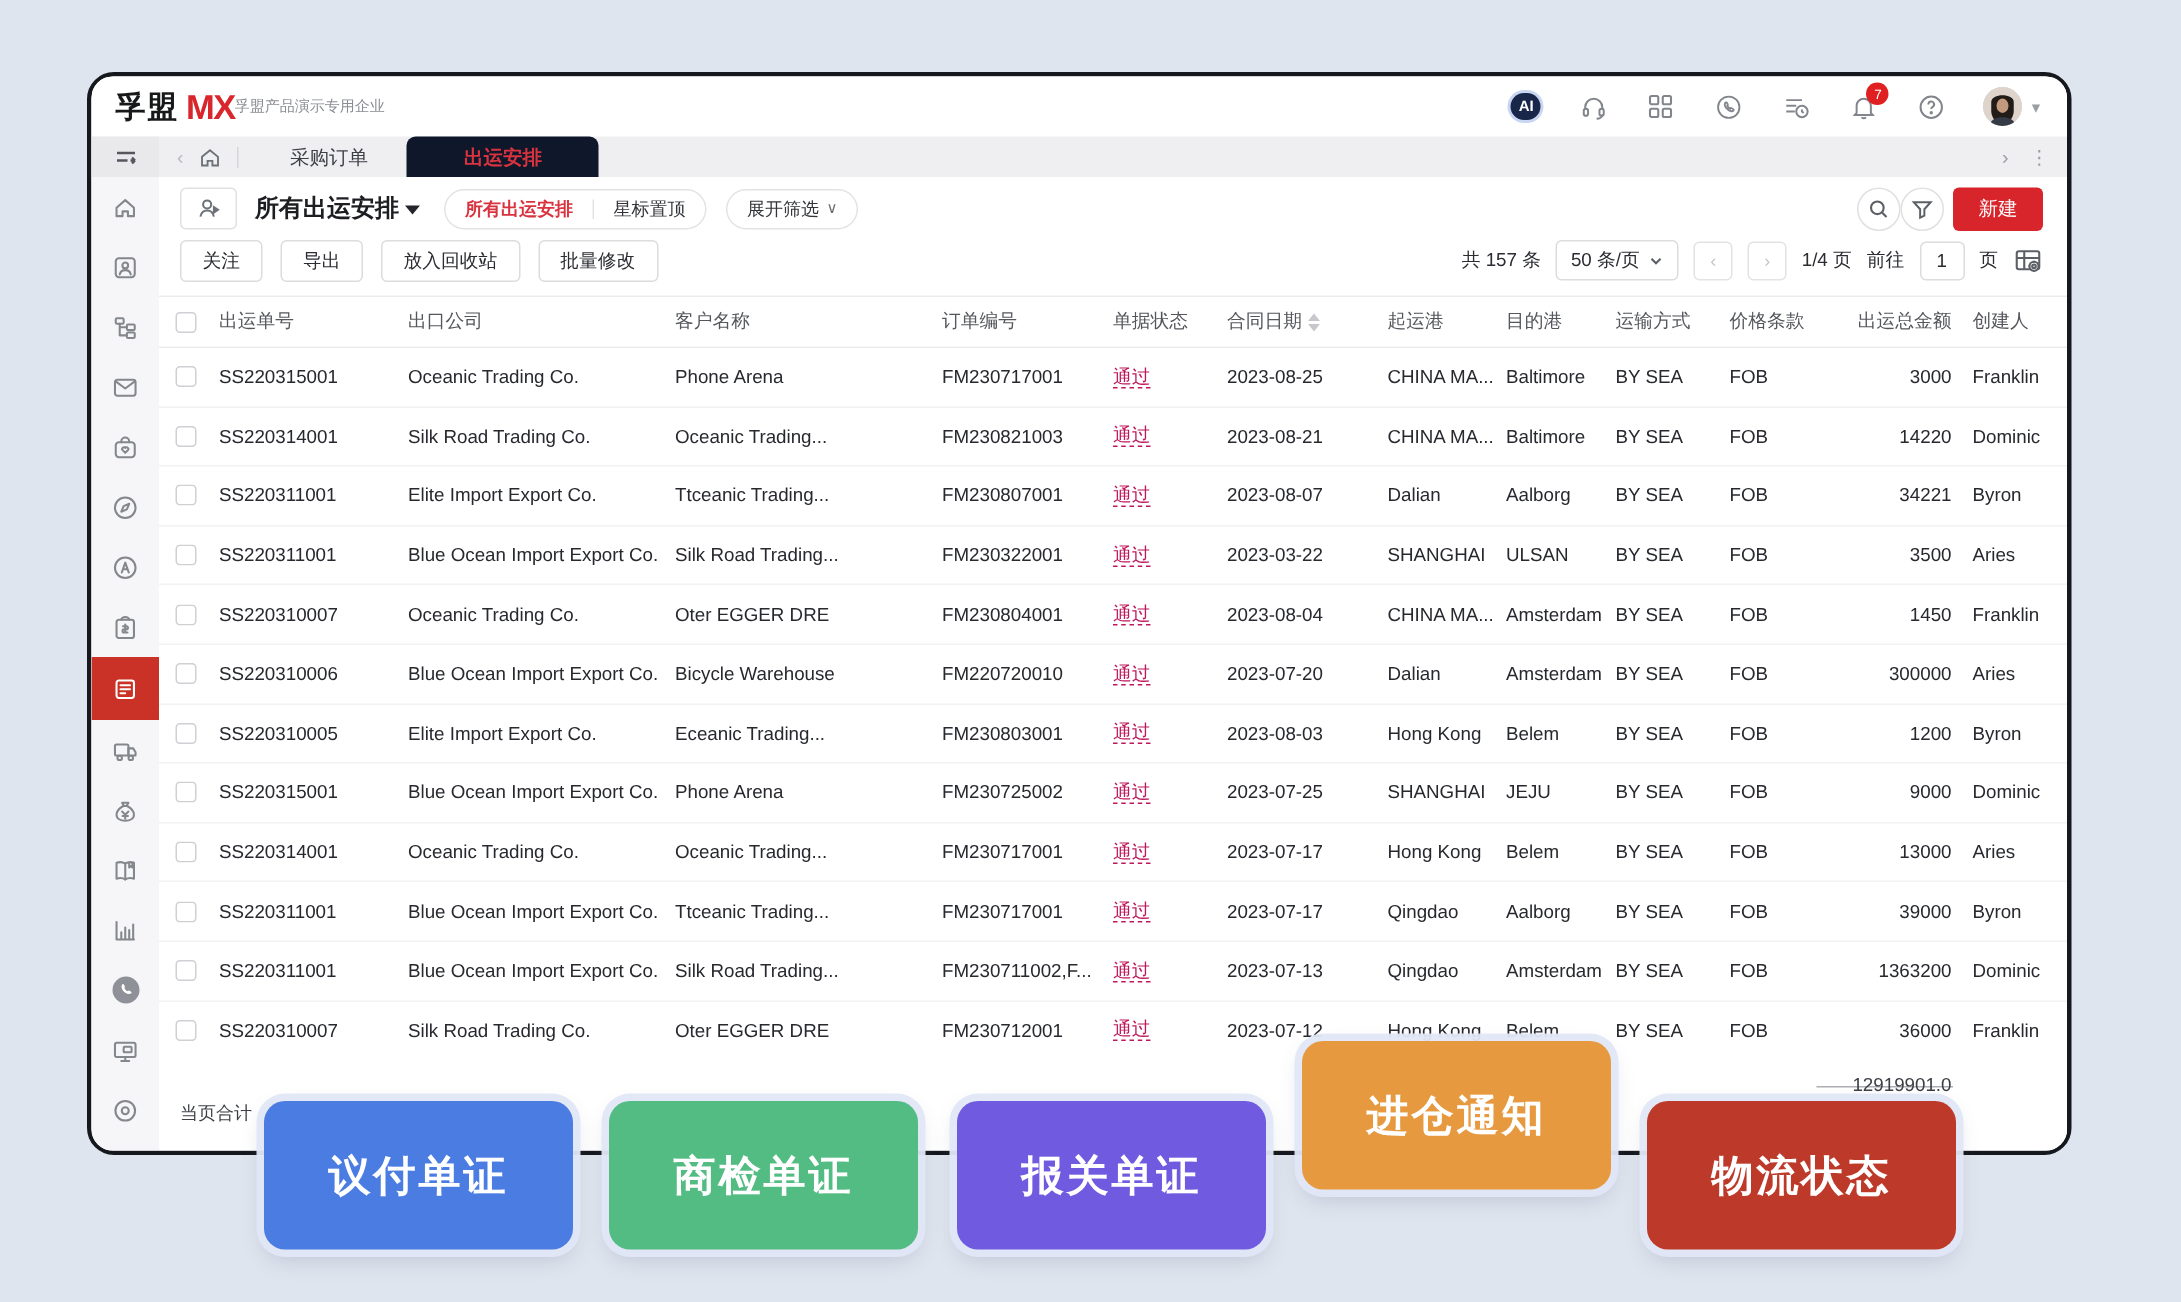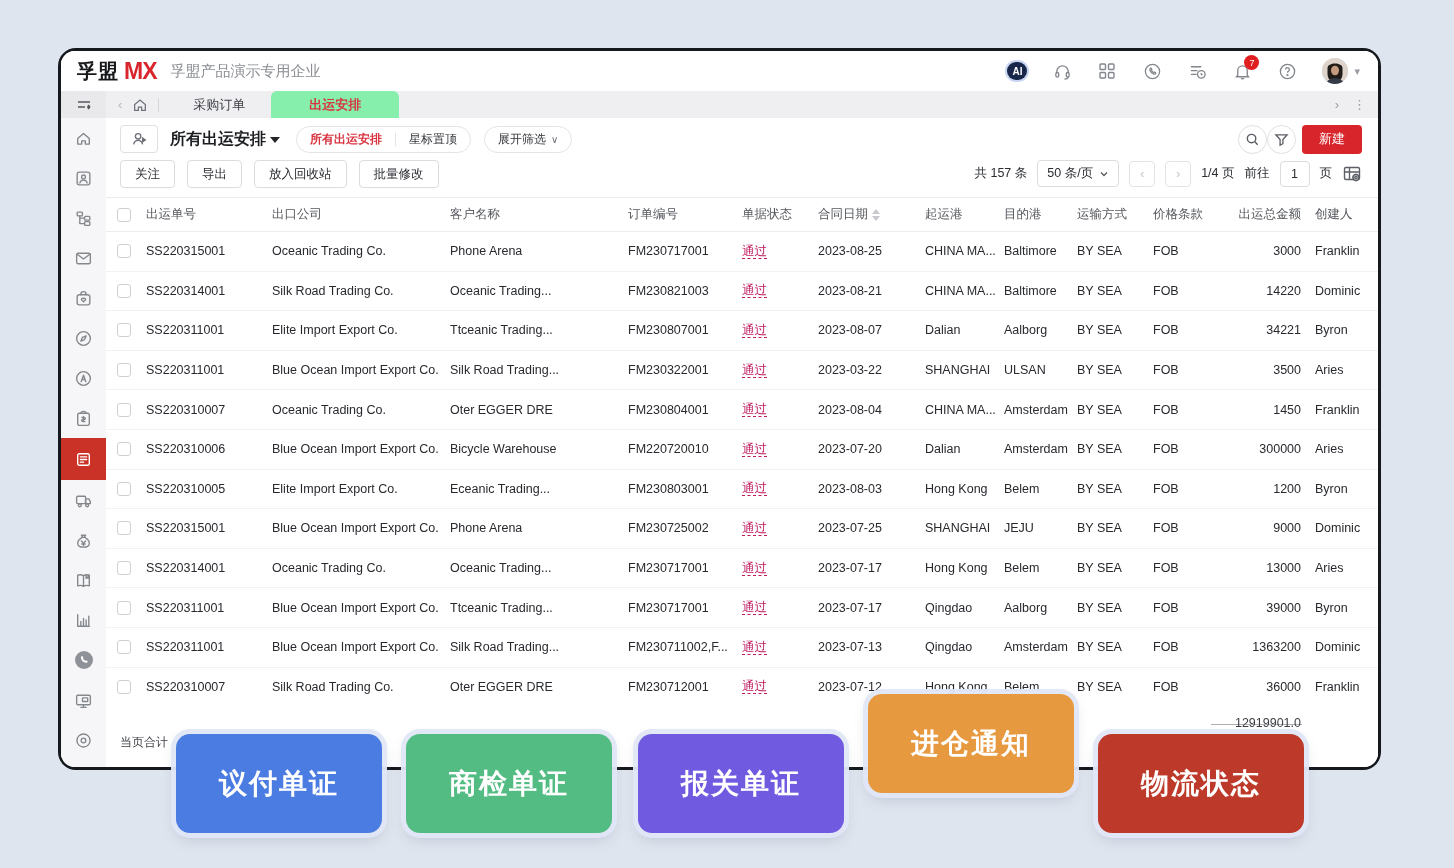--- a/index.html
+++ b/index.html
@@ -4,40 +4,40 @@
 <style>
 * { margin:0; padding:0; box-sizing:border-box; }
 html,body { width:1454px; height:868px; }
 body { background:#dfe5ee; font-family:"Liberation Sans","DejaVu Sans",sans-serif; position:relative; overflow:hidden; }
 .window { position:absolute; left:58px; top:48px; width:1323px; height:722px; background:#fff; border:3px solid #15181d; border-radius:18px; }
 .clip { position:absolute; inset:0; border-radius:14px; overflow:hidden; background:#fff; }
 
 .topbar { height:40px; display:flex; align-items:center; padding:0 18px 0 16px; background:#fff; }
 .logo-cn { font-size:20px; font-weight:bold; color:#17181a; letter-spacing:1px; }
 .logo-mx { font-size:23px; font-weight:bold; color:#d8262c; margin-left:5px; letter-spacing:-1px; }
-.company { font-size:15px; color:#8a8d93; margin-left:14px; }
+.company { font-size:10px; color:#8a8d93; }
 .top-icons { margin-left:auto; display:flex; align-items:center; gap:25px; }
 .ticon { width:20px; height:20px; display:flex; align-items:center; justify-content:center; position:relative; }
 .ai-pill { background:#18264a; color:#fff; border-radius:10px; width:34px; height:18px; font-size:10px; font-weight:bold; display:flex; align-items:center; justify-content:center; box-shadow:0 0 0 2px #c9d6f2; }
 .badge { position:absolute; top:-6px; right:-7px; background:#e02020; color:#fff; border-radius:8px; min-width:15px; height:15px; font-size:9px; display:flex; align-items:center; justify-content:center; padding:0 3px; }
 .avatar { width:26px; height:26px; border-radius:50%; overflow:hidden; background:#cfd4da; }
 .chev { color:#9a9da3; font-size:11px; }
 
 .main { display:flex; height:676px; }
 .sidebar { width:45px; background:#f6f6f8; display:flex; flex-direction:column; align-items:center; flex-shrink:0; }
 .collapse-tile { width:45px; height:27px; background:#e9e9ec; display:flex; align-items:center; justify-content:center; }
 .s-item { width:45px; height:40px; display:flex; align-items:center; justify-content:center; }
 .s-item.active { background:#cb3227; height:42px; }
 .content { flex:1; display:flex; flex-direction:column; min-width:0; }
 
 .tabbar { height:27px; background:#efeff2; display:flex; align-items:center; font-size:13px; color:#5c5f66; }
 .tab-nav { display:flex; align-items:center; gap:10px; padding:0 8px 0 12px; }
 .tab-divider { width:1px; height:14px; background:#d6d6da; }
 .tab { height:27px; display:flex; align-items:center; justify-content:center; padding:0 26px; color:#3c3f45; }
-.tab.active { background:#86efac; color:#d9333f; font-weight:bold; border-radius:6px 6px 0 0; padding:0 38px; }
+.tab.active { background:#0f172a; color:#d9333f; font-weight:bold; border-radius:6px 6px 0 0; padding:0 38px; }
 .tabbar-right { margin-left:auto; display:flex; align-items:center; gap:14px; padding-right:12px; color:#9a9da3; }
 
 .filter-row { height:42px; display:flex; align-items:center; padding:0 16px 0 14px; background:#fff; }
 .pfilter-btn { width:38px; height:28px; border:1px solid #e0e0e3; border-radius:4px; display:flex; align-items:center; justify-content:center; background:#fff; }
 .view-title { font-size:16px; font-weight:bold; color:#1c1e22; margin-left:12px; display:flex; align-items:center; gap:4px; }
 .caret-down { width:0; height:0; border-left:5px solid transparent; border-right:5px solid transparent; border-top:6px solid #23252a; margin-top:2px; }
 .pill-group { display:flex; align-items:center; height:27px; border:1px solid #e3e3e6; border-radius:14px; margin-left:16px; font-size:12px; }
 .pill-seg { padding:0 13px; display:flex; align-items:center; height:100%; color:#33353a; }
 .pill-seg.red { color:#d9333f; font-weight:bold; }
 .pill-sep { width:1px; height:13px; background:#e3e3e6; }

